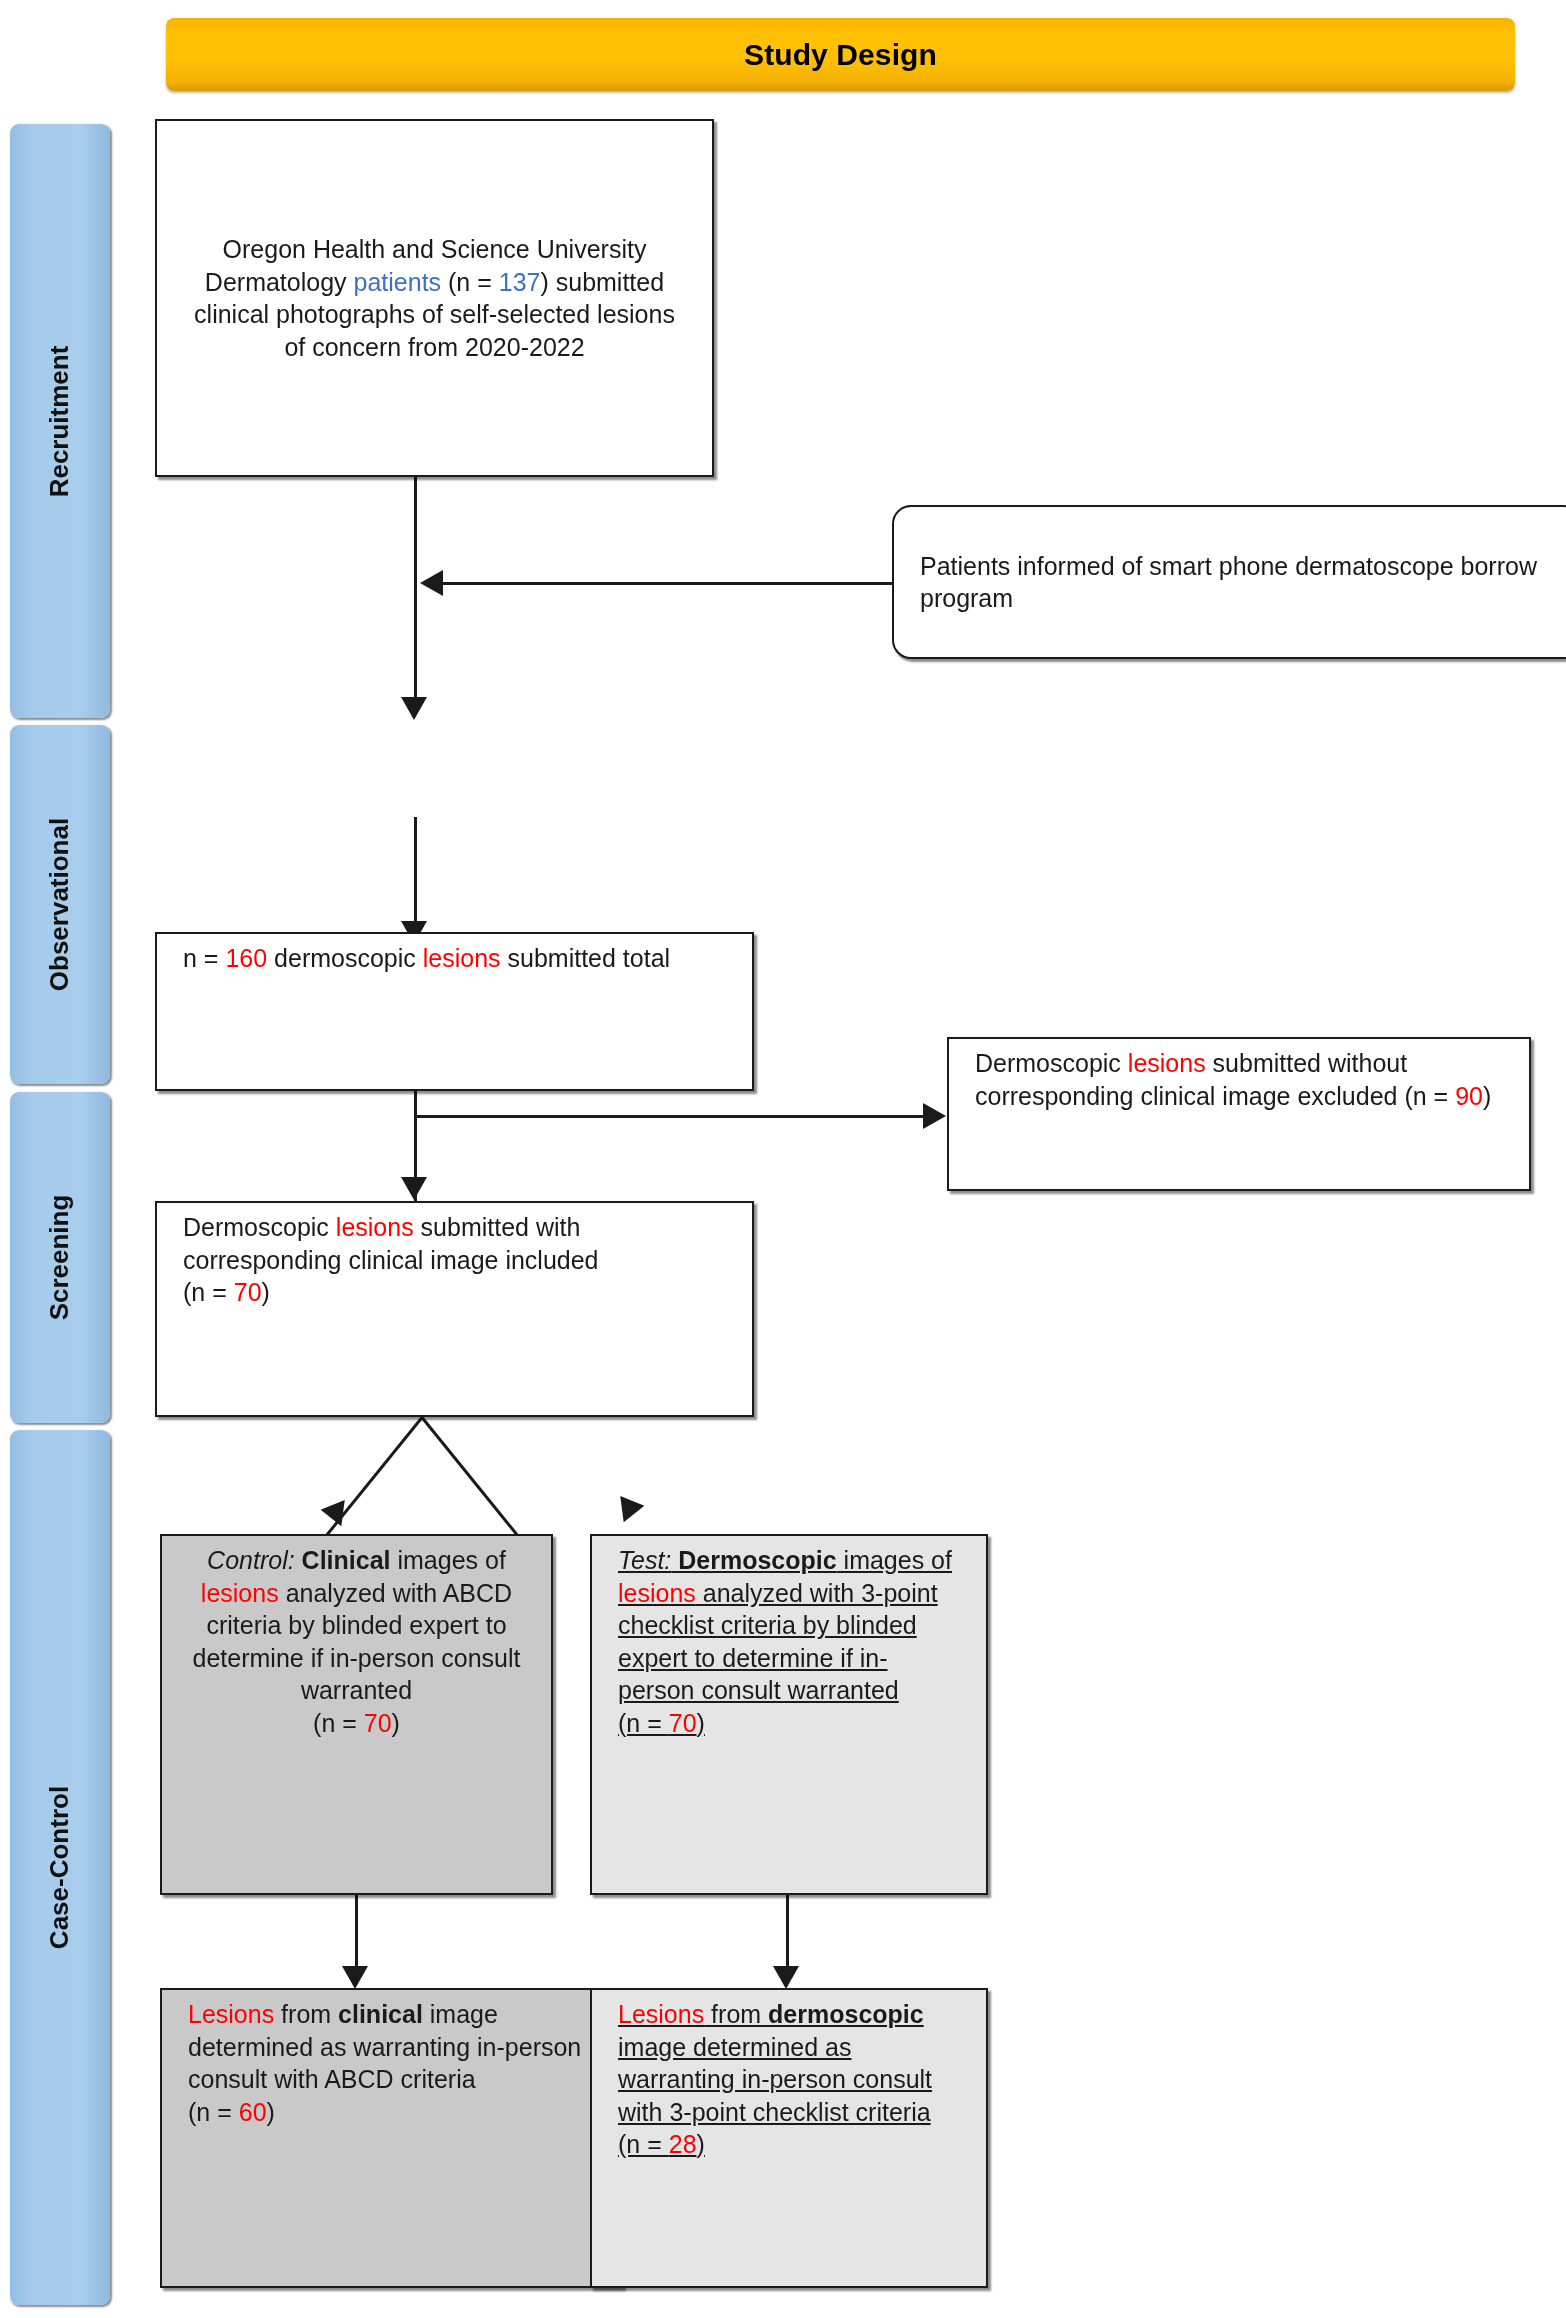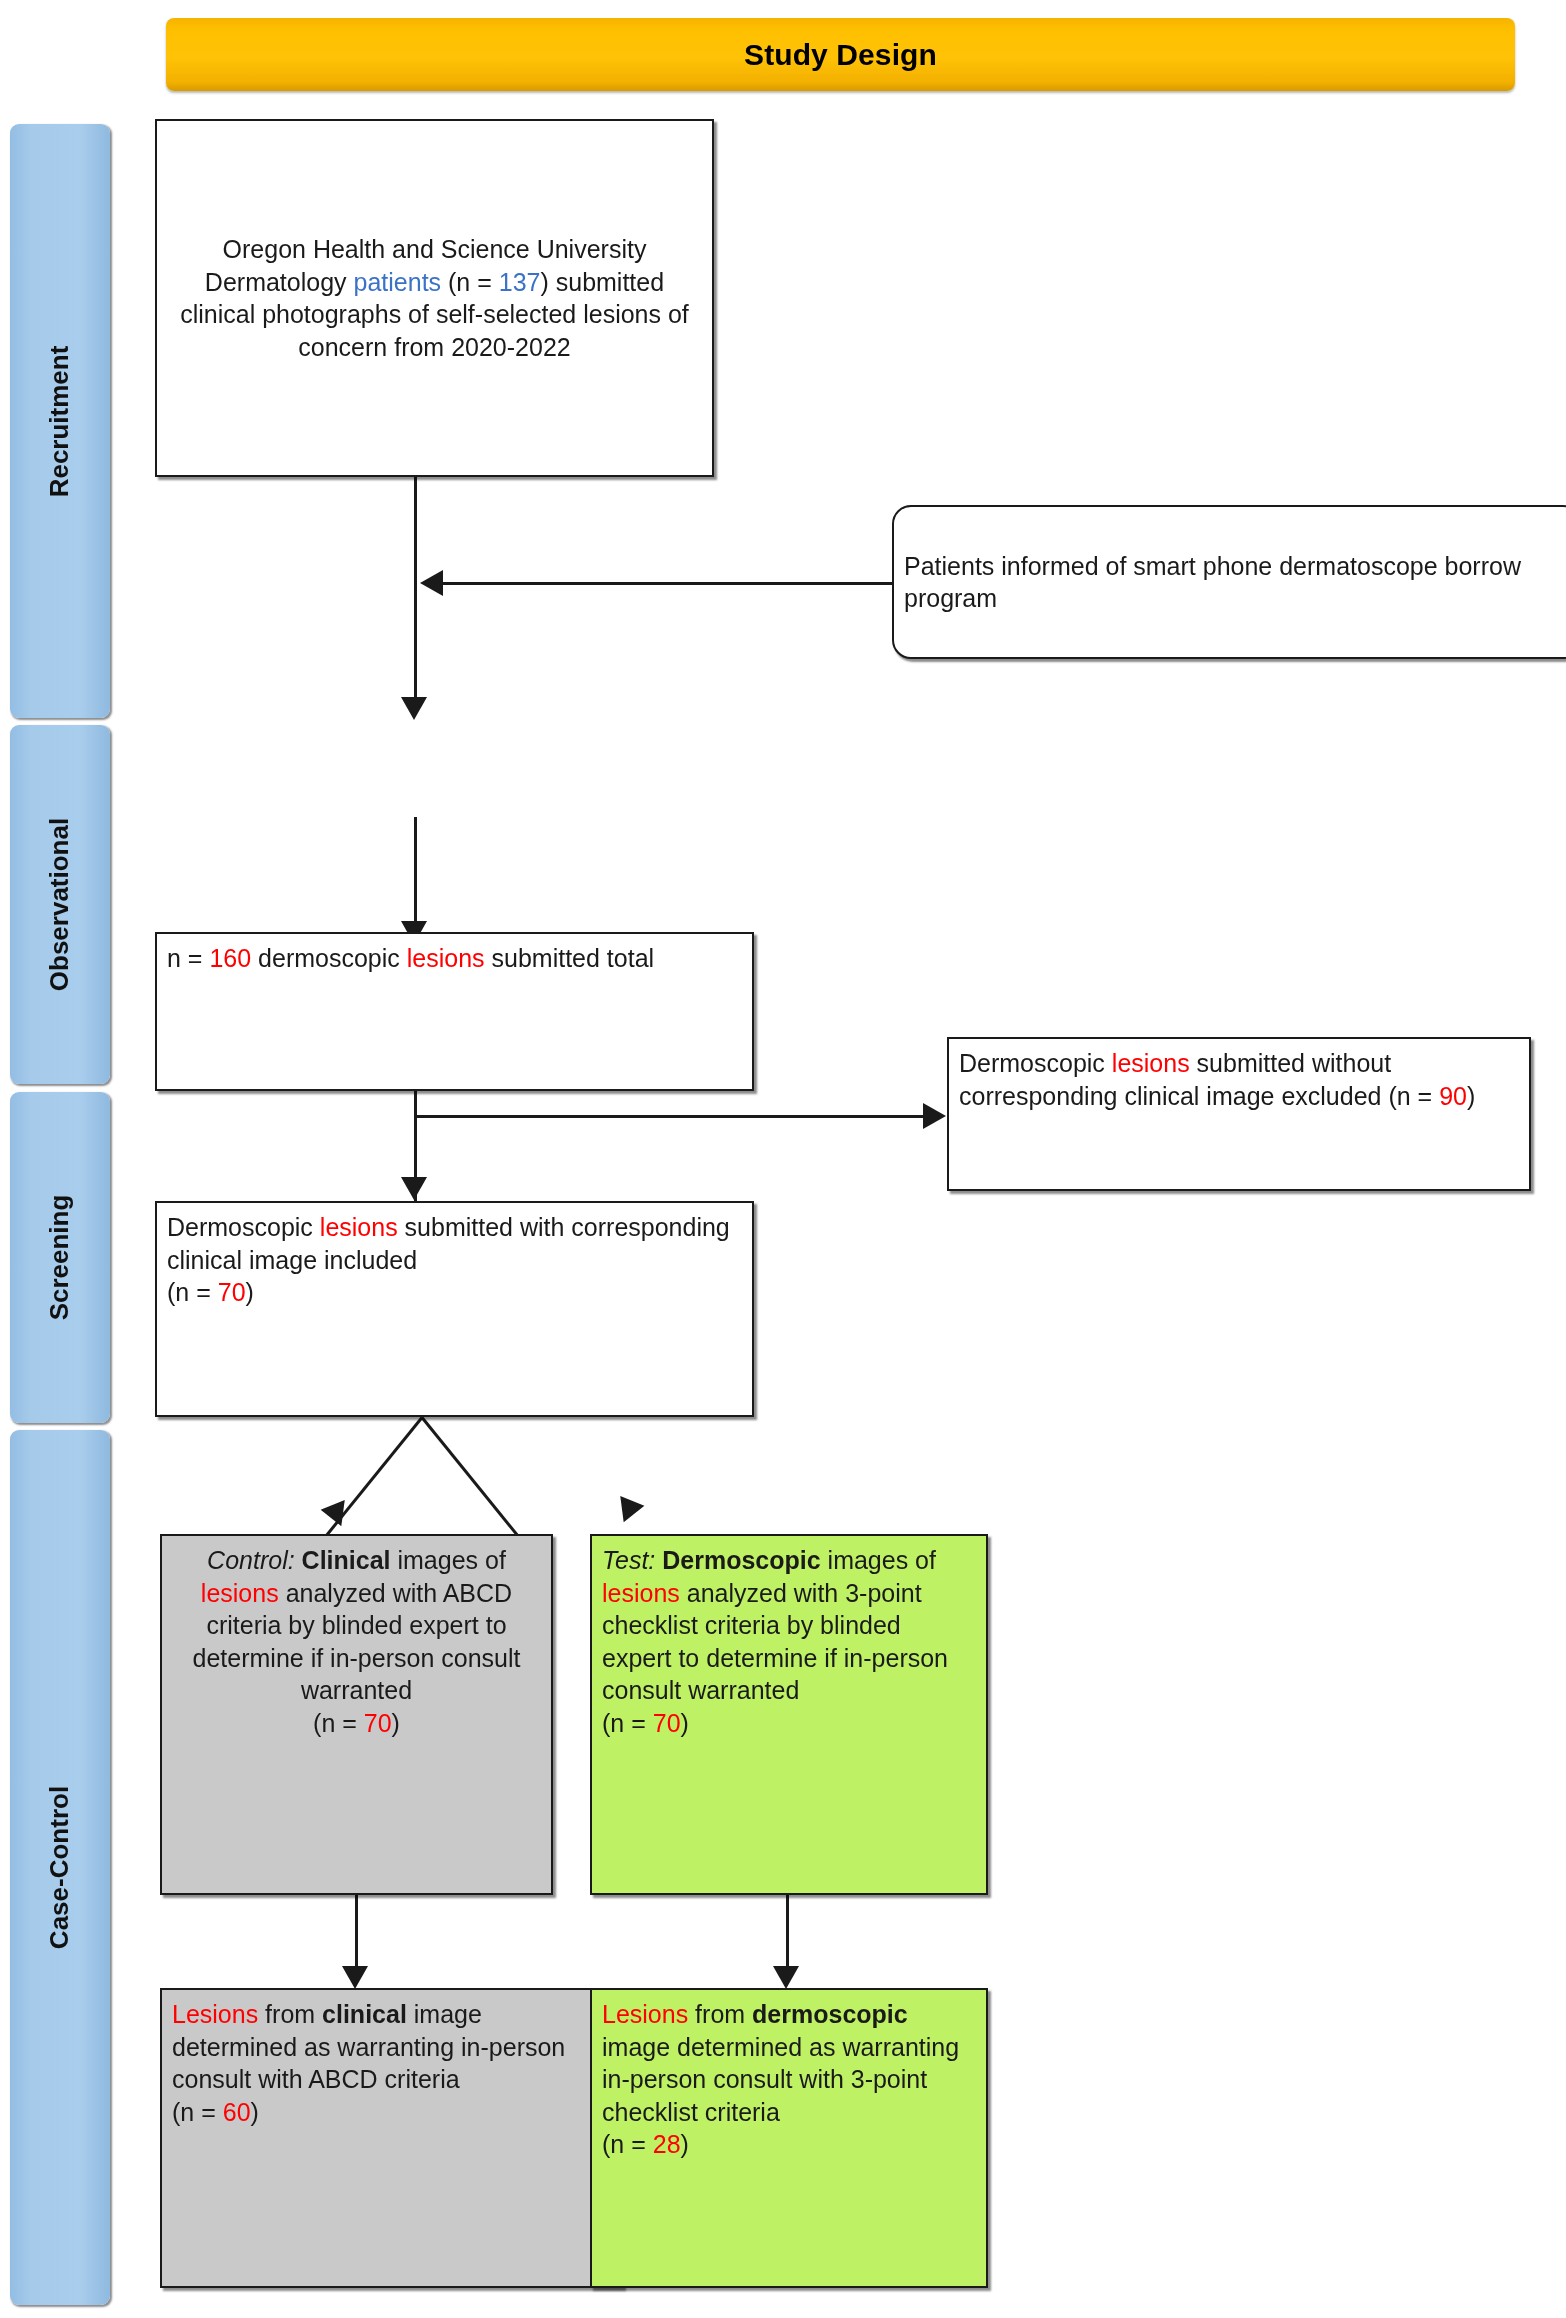--- a/index.html
+++ b/index.html
@@ -38,24 +38,24 @@
   }
 
   
   .box{
     position:absolute;
     box-sizing:border-box;
     border:2px solid #1a1a1a;
     background:#ffffff;
     box-shadow:2.5px 2.5px 2px rgba(0,0,0,.45);
     font-size:25px;line-height:1.3;color:#1a1a1a;
-    padding:8px 10px;
+    padding:8px 26px;
   }
   .box.grey-dark{background:#c9c9c9;}
-  .box.grey-light{background:#bef264;}
+  .box.grey-light{background:#e5e5e5;text-decoration:underline;}
   .box .pad{display:block;}
   .box.center{display:flex;align-items:center;justify-content:center;text-align:center;}
   .box.vcenter{display:flex;align-items:center;}
   .blue{color:#3a72c8;}
   .red{color:#ff0000;}
   .bold{font-weight:bold;}
   .ital{font-style:italic;}
 
   
   .vline{position:absolute;width:3px;background:#1a1a1a;}

